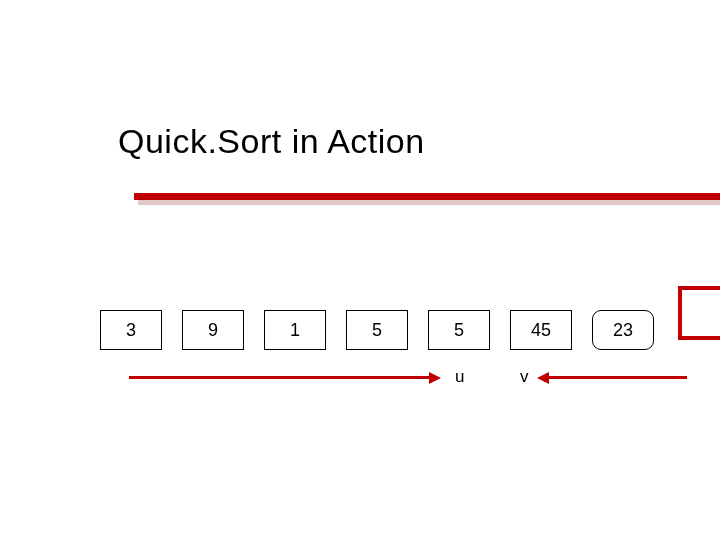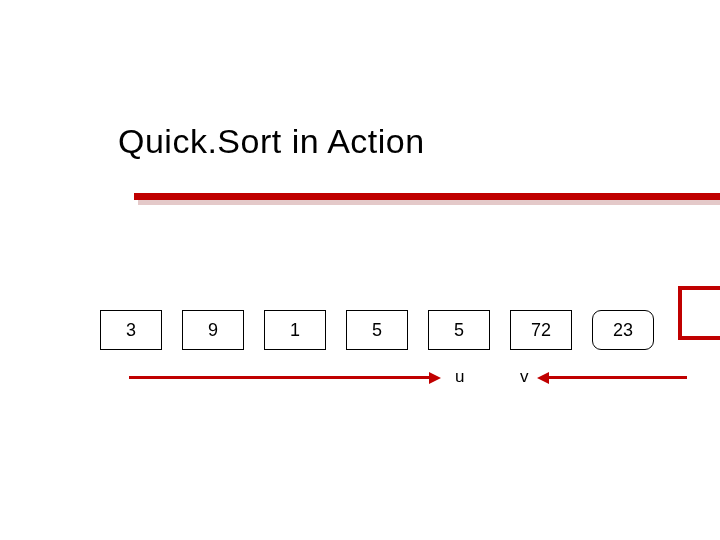--- a/index.html
+++ b/index.html
@@ -118,21 +118,21 @@
     <div class="rule-shadow"></div>
   </div>
 </div>
 
 <div class="array-row">
   <div class="cell">3</div>
   <div class="cell">9</div>
   <div class="cell">1</div>
   <div class="cell">5</div>
   <div class="cell">5</div>
-  <div class="cell">72</div>
+  <div class="cell">45</div>
   <div class="cell">23</div>
 </div>
 
 <div class="pivot-box"></div>
 
 <div class="arrows">
 
   <div class="arrow-line" style="left:65px; top:22px; width:300px;"></div>
   <div class="arrow-head head-right" style="left:365px; top:17.5px;"></div>
   <div class="ptr-label" style="left:391px; top:13px;">u</div>

